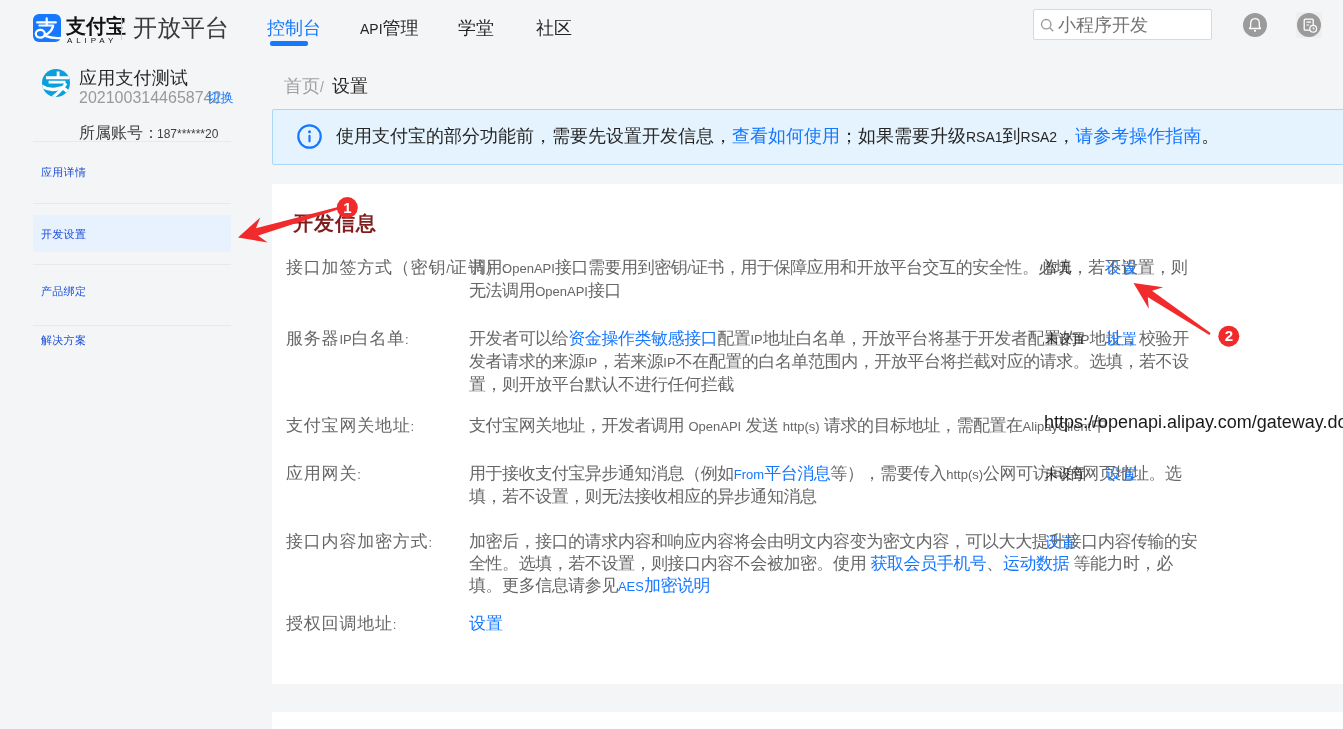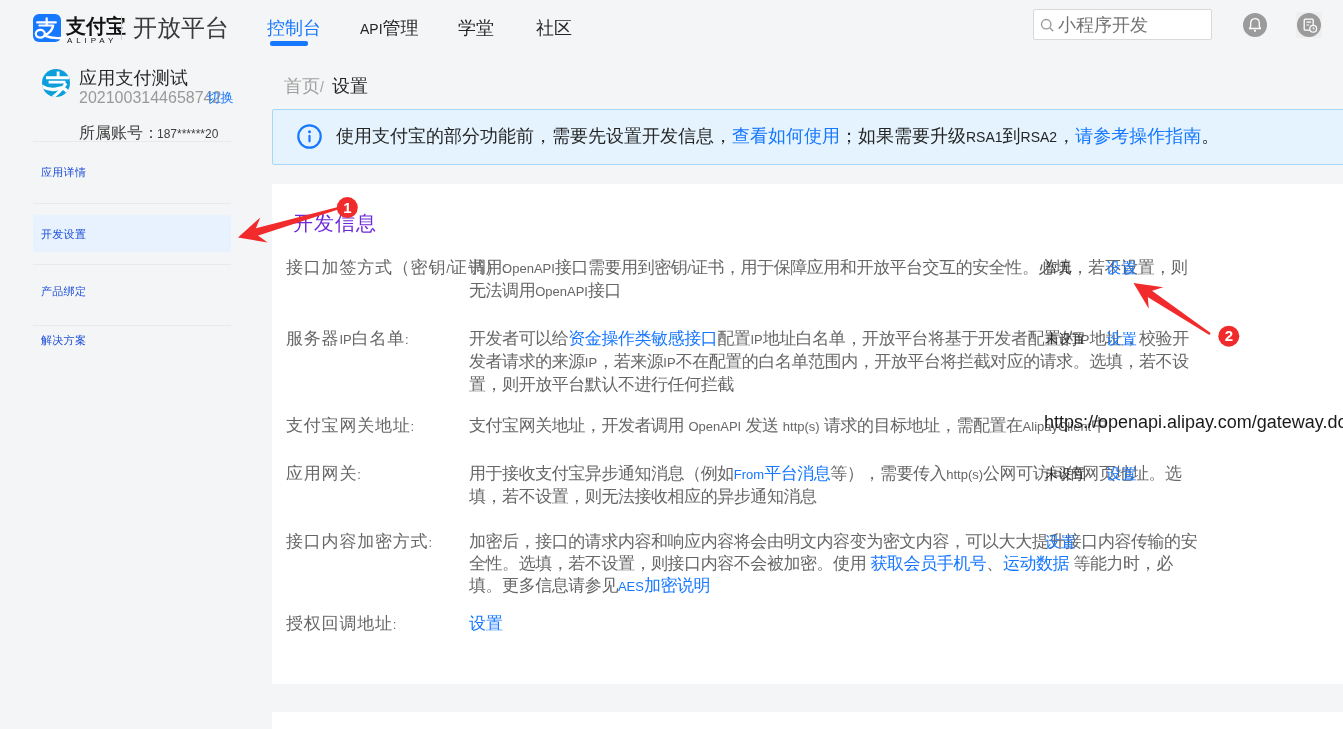--- a/index.html
+++ b/index.html
@@ -34,21 +34,21 @@
 
 #bc1{left:284px;top:78px;font-size:18px;line-height:16px;color:#a0a0a0}
 #bcs{left:320px;top:79px;font-size:14px;color:#a0a0a0;line-height:16px}
 #bc2{left:332px;top:78px;font-size:18px;line-height:16px;color:#262626}
 
 #banner{left:272px;top:109px;right:-40px;height:56px;background:#e4f3fd;border:1px solid #a9d7f9;border-radius:2px}
 #bntxt{left:336px;top:126px;font-size:18px;line-height:20px;color:#262626}
 
 #card1{left:272px;top:184px;right:-40px;height:500px;background:#fff}
 #card2{left:272px;top:712px;right:-40px;height:40px;background:#fff}
-#ctitle{left:293px;top:212px;font-size:20px;letter-spacing:1px;line-height:22px;color:#6d28d9;font-weight:normal}
+#ctitle{left:293px;top:212px;font-size:20px;letter-spacing:1px;line-height:22px;color:#7f1d1d;font-weight:bold}
 .lbl{left:286px;font-size:17px;letter-spacing:0.8px;line-height:22px;color:#666}
 .dsc{left:469px;font-size:17px;letter-spacing:-0.45px;line-height:22px;color:#666}
 .sta{left:1045px;font-size:13px;letter-spacing:0.5px;line-height:22px;color:#262626}
 .act{left:1106px;font-size:15px;letter-spacing:0.8px;line-height:22px}
 #url3{left:1044px;top:411px;font-size:18px;line-height:22px;color:#1a1a1a}
 </style></head><body>
 
 <div class="abs" id="logo">
 <svg width="33" height="28" viewBox="0 0 33 28" style="overflow:visible">
 <path d="M4.2 8.4 L22.8 8.4" stroke="#fff" stroke-width="2.2" fill="none" stroke-linecap="round"></path>

